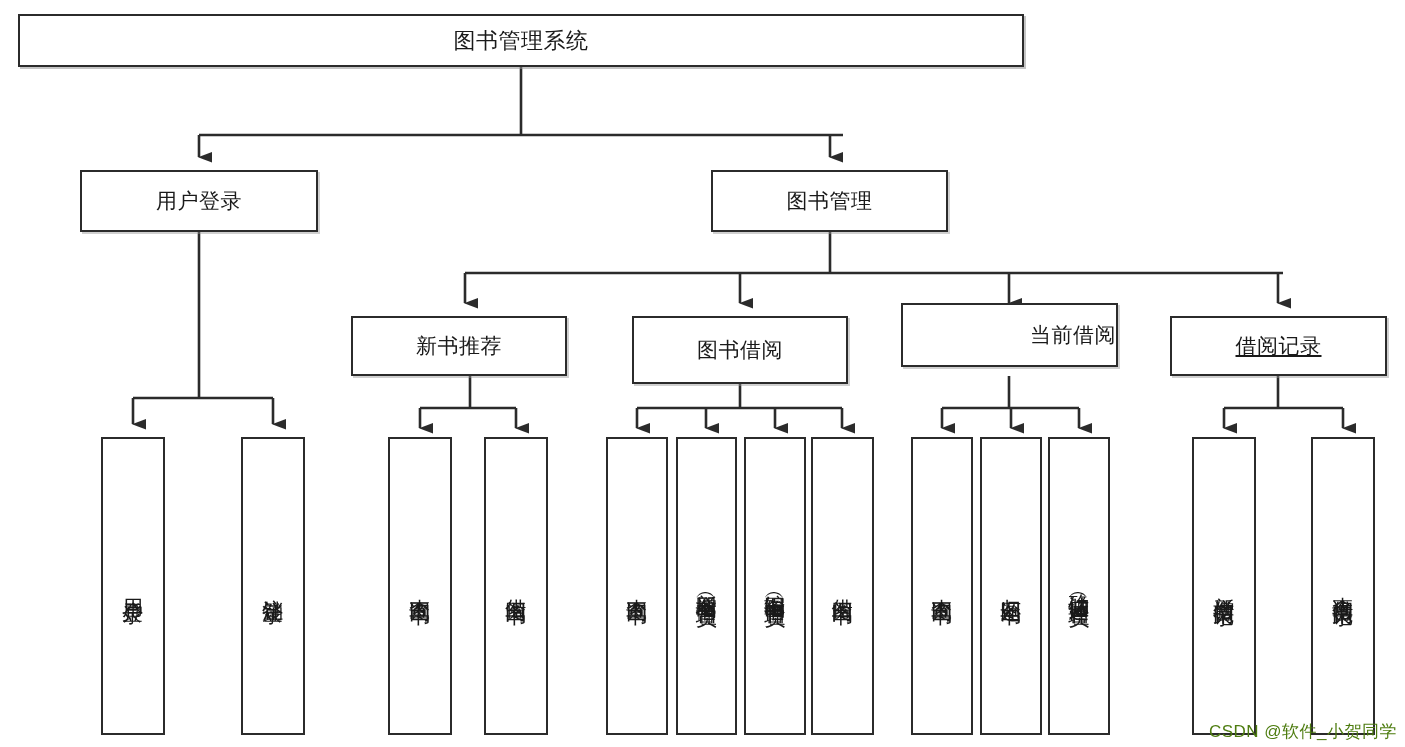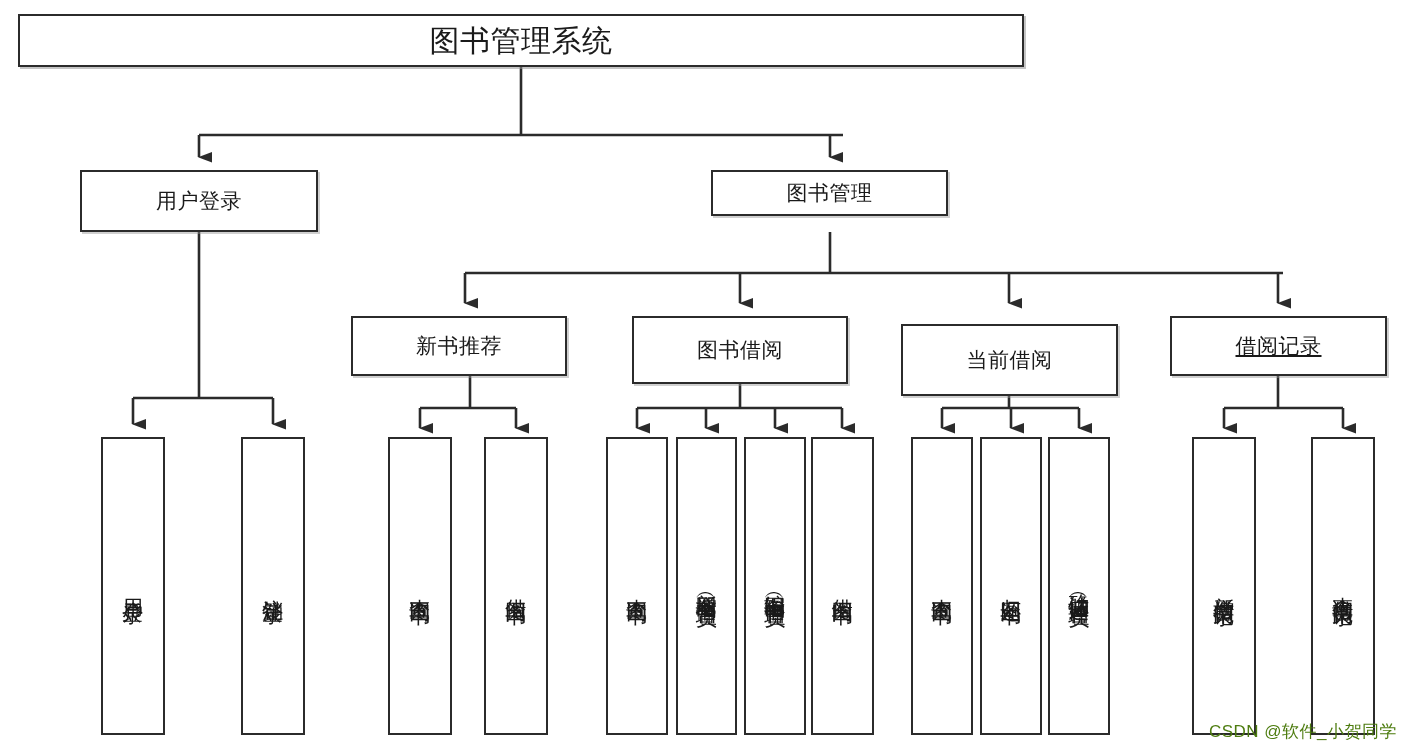--- a/index.html
+++ b/index.html
@@ -36,21 +36,21 @@
   .node.level-2,.node.level-3{
     box-shadow:2px 2px 0 0 rgba(150,150,150,.45);
   }
   .node-label{
     font-size:21px;
     line-height:1.25;
     letter-spacing:0.5px;
     white-space:nowrap;
     color:#1a1a1a;
   }
-  .node.level-1 .node-label{font-size:30px;}
+  .node.level-1 .node-label{font-size:22px;}
   .node.leaf{
     border-width:2.5px;
     align-items:center;
     justify-content:center;
   }
   .node.leaf .node-label{
     writing-mode:vertical-rl;
     text-orientation:upright;
     font-size:21px;
     line-height:1.32;
@@ -124,31 +124,31 @@
     </g>
   </svg>
 
   <div class="node level-1" style="left:18px;top:14px;width:1006px;height:53px;">
     <span class="node-label">图书管理系统</span>
   </div>
 
   <div class="node level-2" style="left:80px;top:170px;width:238px;height:62px;">
     <span class="node-label">用户登录</span>
   </div>
-  <div class="node level-2" style="left:711px;top:170px;width:237px;height:46px;text-align:right;">
+  <div class="node level-2" style="left:711px;top:170px;width:237px;height:62px;text-align:right;">
     <span class="node-label">图书管理</span>
   </div>
 
   <div class="node level-3" style="left:351px;top:316px;width:216px;height:60px;">
     <span class="node-label">新书推荐</span>
   </div>
   <div class="node level-3" style="left:632px;top:316px;width:216px;height:68px;">
     <span class="node-label">图书借阅</span>
   </div>
-  <div class="node level-3" style="left:901px;top:324px;width:217px;height:72px;">
+  <div class="node level-3" style="left:901px;top:303px;width:217px;height:64px;justify-content:flex-end;">
     <span class="node-label">当前借阅</span>
   </div>
   <div class="node level-3" style="left:1170px;top:316px;width:217px;height:60px;text-decoration:underline;">
     <span class="node-label">借阅记录</span>
   </div>
 
   <div class="node leaf" style="left:101px;top:437px;width:64px;height:298px;">
     <span class="node-label">用户登录</span>
   </div>
   <div class="node leaf" style="left:241px;top:437px;width:64px;height:298px;">

